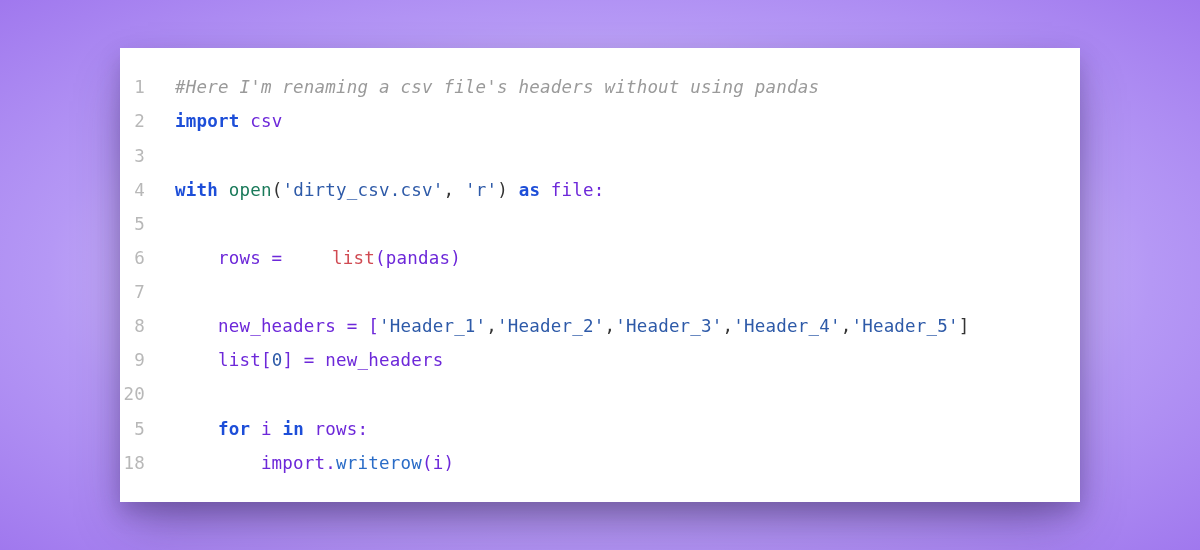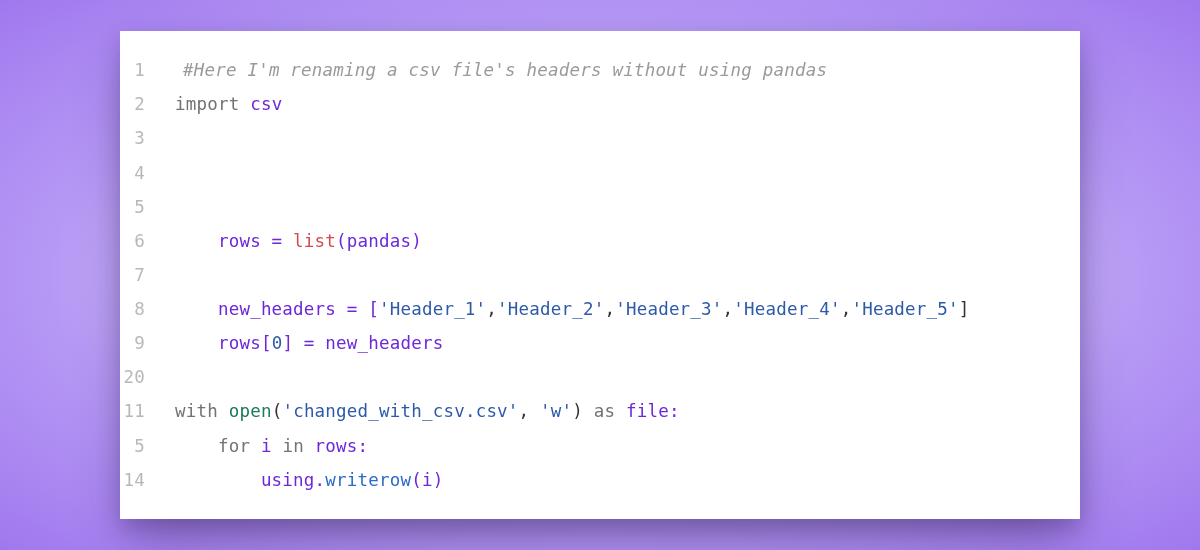--- a/index.html
+++ b/index.html
@@ -32,24 +32,24 @@
       color: #b8b8b8;
       padding-right: 30px;
       user-select: none;
       flex-shrink: 0;
       font-weight: 400;
     }
     .code {
       white-space: pre;
       color: #333333;
     }
-    .tok-comment { color: #9a9a9a; font-style: italic; margin-left: 8px; }
-    .tok-keyword { color: #737373; font-weight: 400; }
+    .tok-comment { color: #9a9a9a; font-style: italic; }
+    .tok-keyword { color: #1d4ed8; font-weight: 700; }
     .tok-builtin { color: #1a7a5a; }
-    .tok-builtin2 { color: #d04a52; }
+    .tok-builtin2 { color: #d04a52; margin-left: 39px; }
     .tok-func { color: #2a6cc7; }
     .tok-string { color: #2e5aa8; }
     .tok-number { color: #2e5aa8; }
     .tok-plain { color: #6d28d9; }
     .tok-punct { color: #333333; }
   </style>
 </head>
 <body>
 
 <div class="code-card">
@@ -61,50 +61,47 @@
       <div class="code-line">
         <span class="gutter">2</span>
         <span class="code"><span class="tok-keyword">import</span><span class="tok-plain"> csv</span></span>
       </div>
       <div class="code-line">
         <span class="gutter">3</span>
         <span class="code">&nbsp;</span>
       </div>
       <div class="code-line">
         <span class="gutter">4</span>
+        <span class="code"><span class="tok-keyword">with</span><span class="tok-plain"> </span><span class="tok-builtin">open</span><span class="tok-punct">(</span><span class="tok-string">'dirty_csv.csv'</span><span class="tok-punct">, </span><span class="tok-string">'r'</span><span class="tok-punct">) </span><span class="tok-keyword">as</span><span class="tok-plain"> file:</span></span>
       </div>
       <div class="code-line">
         <span class="gutter">5</span>
       </div>
       <div class="code-line">
         <span class="gutter">6</span>
         <span class="code"><span class="tok-plain">    rows = </span><span class="tok-builtin2">list</span><span class="tok-plain">(pandas)</span></span>
       </div>
       <div class="code-line">
         <span class="gutter">7</span>
         <span class="code">&nbsp;</span>
       </div>
       <div class="code-line">
         <span class="gutter">8</span>
         <span class="code"><span class="tok-plain">    new_headers = [</span><span class="tok-string">'Header_1'</span><span class="tok-punct">,</span><span class="tok-string">'Header_2'</span><span class="tok-punct">,</span><span class="tok-string">'Header_3'</span><span class="tok-punct">,</span><span class="tok-string">'Header_4'</span><span class="tok-punct">,</span><span class="tok-string">'Header_5'</span><span class="tok-punct">]</span></span>
       </div>
       <div class="code-line">
         <span class="gutter">9</span>
-        <span class="code"><span class="tok-plain">    rows[</span><span class="tok-number">0</span><span class="tok-plain">] = new_headers</span></span>
+        <span class="code"><span class="tok-plain">    list[</span><span class="tok-number">0</span><span class="tok-plain">] = new_headers</span></span>
       </div>
       <div class="code-line">
         <span class="gutter">20</span>
         <span class="code">&nbsp;</span>
       </div>
       <div class="code-line">
-        <span class="gutter">11</span>
-        <span class="code"><span class="tok-keyword">with</span><span class="tok-plain"> </span><span class="tok-builtin">open</span><span class="tok-punct">(</span><span class="tok-string">'changed_with_csv.csv'</span><span class="tok-punct">, </span><span class="tok-string">'w'</span><span class="tok-punct">) </span><span class="tok-keyword">as</span><span class="tok-plain"> file:</span></span>
-      </div>
-      <div class="code-line">
         <span class="gutter">5</span>
         <span class="code"><span class="tok-plain">    </span><span class="tok-keyword">for</span><span class="tok-plain"> i </span><span class="tok-keyword">in</span><span class="tok-plain"> rows:</span></span>
       </div>
       <div class="code-line">
-        <span class="gutter">14</span>
-        <span class="code"><span class="tok-plain">        using.</span><span class="tok-func">writerow</span><span class="tok-plain">(i)</span></span>
+        <span class="gutter">18</span>
+        <span class="code"><span class="tok-plain">        import.</span><span class="tok-func">writerow</span><span class="tok-plain">(i)</span></span>
       </div>
     </div>
 </div>
 
 </body></html>

